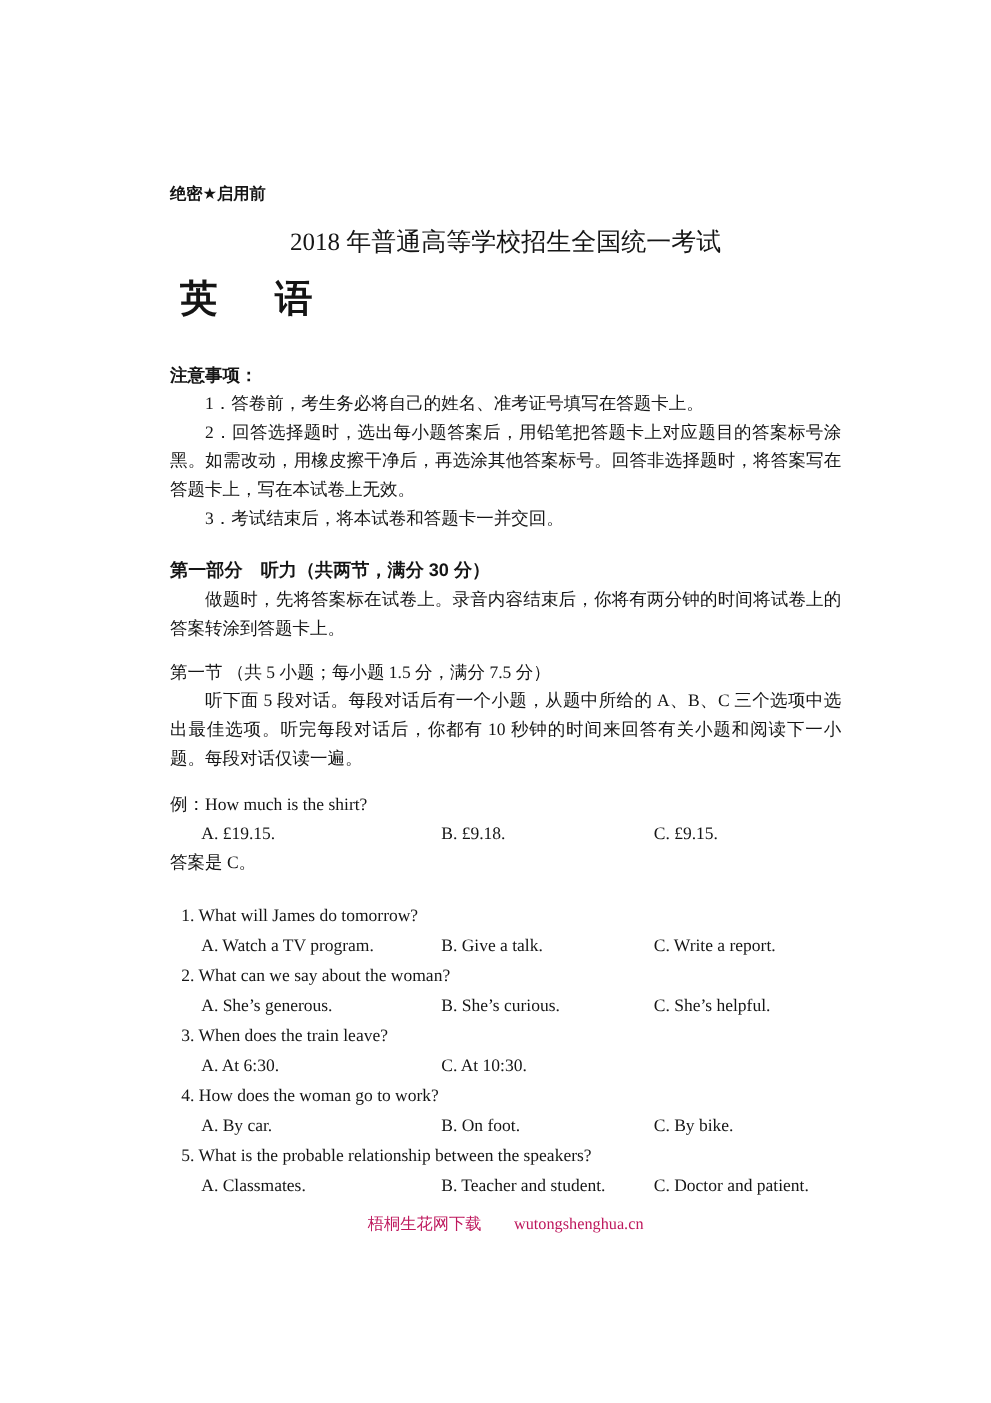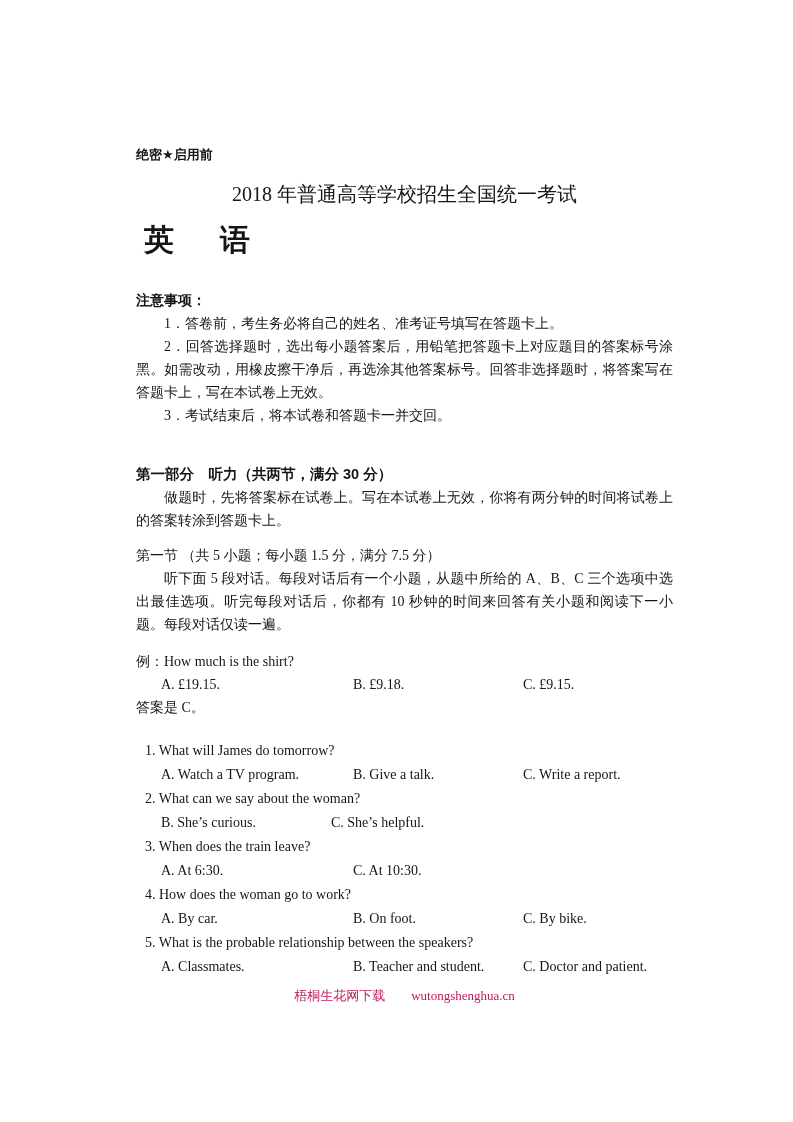--- a/index.html
+++ b/index.html
@@ -21,21 +21,21 @@
   }
   .hei {
     font-family: "Liberation Sans", "DejaVu Sans", sans-serif;
     font-weight: bold;
   }
   .secret   { font-size: 13px; line-height: 20px; }
   .title    { font-size: 20px; line-height: 26px; margin-top: 16px; text-align: center; }
   .subject  { font-size: 30px; line-height: 38px; margin-top: 14px; text-align: left; letter-spacing: 8px; text-indent: 8px; }
   .notes-heading { font-size: 14px; line-height: 23px; margin-top: 30px; }
   .note     { font-size: 14px; line-height: 23px; text-indent: 2em; text-align: justify; }
-  .part-heading { font-size: 14.5px; line-height: 23px; margin-top: 36px; }
+  .part-heading { font-size: 14.5px; line-height: 23px; margin-top: 19px; }
   .para     { font-size: 14px; line-height: 23px; text-indent: 2em; text-align: justify; }
   .sec-heading  { font-size: 14px; line-height: 23px; margin-top: 12px; }
   .example  { margin-top: 14px; }
   .ex-prompt, .answer { font-size: 14px; line-height: 23px; }
   .opt-row  { display: flex; padding-left: 25px; font-size: 14px; line-height: 23px; }
   .opt-a    { width: 192px; }
   .opt-b    { width: 170px; }
   .opt-c    { flex: 1; }
   .questions { margin-top: 20px; }
   .q-line   { font-size: 14px; line-height: 24px; padding-left: 9px; }
@@ -55,21 +55,21 @@
     <div class="title">2018 年普通高等学校招生全国统一考试</div>
 
     <div class="subject hei">英　语</div>
 
     <div class="notes-heading hei">注意事项：</div>
     <div class="note">1．答卷前，考生务必将自己的姓名、准考证号填写在答题卡上。</div>
     <div class="note">2．回答选择题时，选出每小题答案后，用铅笔把答题卡上对应题目的答案标号涂黑。如需改动，用橡皮擦干净后，再选涂其他答案标号。回答非选择题时，将答案写在答题卡上，写在本试卷上无效。</div>
     <div class="note">3．考试结束后，将本试卷和答题卡一并交回。</div>
 
     <div class="part-heading hei">第一部分　听力（共两节，满分 30 分）</div>
-    <div class="para">做题时，先将答案标在试卷上。写在本试卷上无效，你将有两分钟的时间将试卷上的答案转涂到答题卡上。</div>
+    <div class="para">做题时，先将答案标在试卷上。录音内容结束后，你将有两分钟的时间将试卷上的答案转涂到答题卡上。</div>
 
     <div class="sec-heading">第一节 （共 5 小题；每小题 1.5 分，满分 7.5 分）</div>
     <div class="para">听下面 5 段对话。每段对话后有一个小题，从题中所给的 A、B、C 三个选项中选出最佳选项。听完每段对话后，你都有 10 秒钟的时间来回答有关小题和阅读下一小题。每段对话仅读一遍。</div>
 
     <div class="example">
       <div class="ex-prompt">例：How much is the shirt?</div>
       <div class="opt-row">
         <span class="opt-a">A. £19.15.</span>
         <span class="opt-b">B. £9.18.</span>
         <span class="opt-c">C. £9.15.</span>
@@ -90,20 +90,21 @@
           <span class="opt-c">C. Write a report.</span>
         </div>
       </div>
 
       <div class="q-block">
         <div class="q-line">
           <span>2.</span>
           <span>What can we say about the woman?</span>
         </div>
         <div class="opt-row q-opts">
+          <span class="opt-a">A. She’s generous.</span>
           <span class="opt-b">B. She’s curious.</span>
           <span class="opt-c">C. She’s helpful.</span>
         </div>
       </div>
 
       <div class="q-block">
         <div class="q-line">
           <span>3.</span>
           <span>When does the train leave?</span>
         </div>

